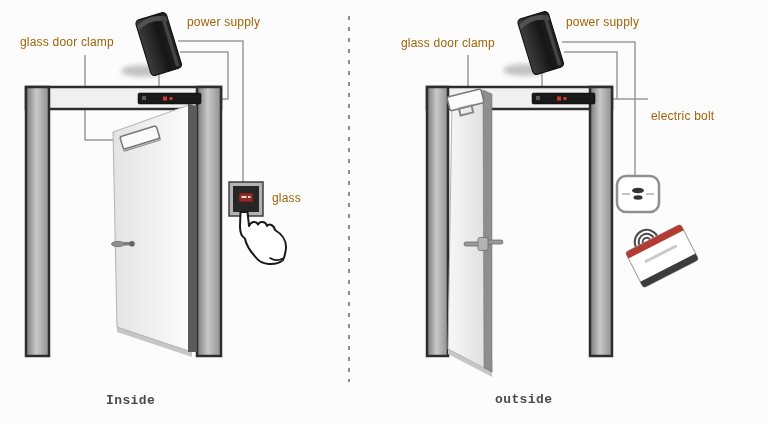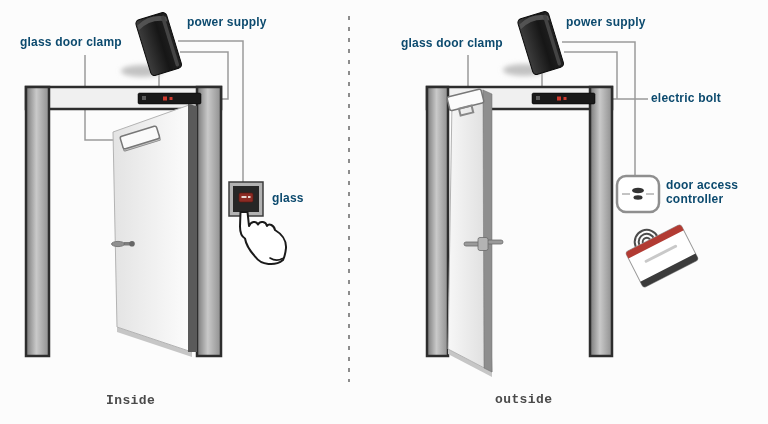--- a/index.html
+++ b/index.html
@@ -2,21 +2,21 @@
 <html><head>
 <meta charset="utf-8">
 <style>
   html,body{margin:0;padding:0;background:#fff;}
   .stage{
     position:relative;width:768px;height:424px;overflow:hidden;
     background:#fcfcfc;font-family:"Liberation Sans",sans-serif;
   }
   .stage svg{position:absolute;left:0;top:0;}
   .label{
-    position:absolute;font-size:12px;font-weight:700;color:#0c4a6e;
+    position:absolute;font-size:12px;font-weight:400;color:#a16207;
     letter-spacing:.2px;line-height:1.15;white-space:nowrap;
   }
   .label.wrap{white-space:normal;}
   .caption{
     position:absolute;font-size:13px;font-weight:600;color:#4a4a4a;
     letter-spacing:.4px;
     font-family:Liberation Mono, monospace;
   }
 </style>
 </head>
@@ -188,17 +188,16 @@
   </g>
 </svg>
 
 <div class="label" style="left:20px;top:36px;">glass door clamp</div>
 <div class="label" style="left:187px;top:16px;">power supply</div>
 <div class="label" style="left:272px;top:192px;">glass</div>
 <div class="caption" style="left:106px;top:393px;">Inside</div>
 
 <div class="label" style="left:401px;top:37px;">glass door clamp</div>
 <div class="label" style="left:566px;top:16px;">power supply</div>
-<div class="label" style="left:651px;top:92px;text-align:right;">electric bolt</div>
-<div class="label wrap" style="left:666px;top:179px;width:80px;">door access controller</div>
+<div class="label" style="left:651px;top:110px;text-align:right;">electric bolt</div>
 <div class="caption" style="left:495px;top:392px;">outside</div>
 
 </div>
 
 </body></html>

